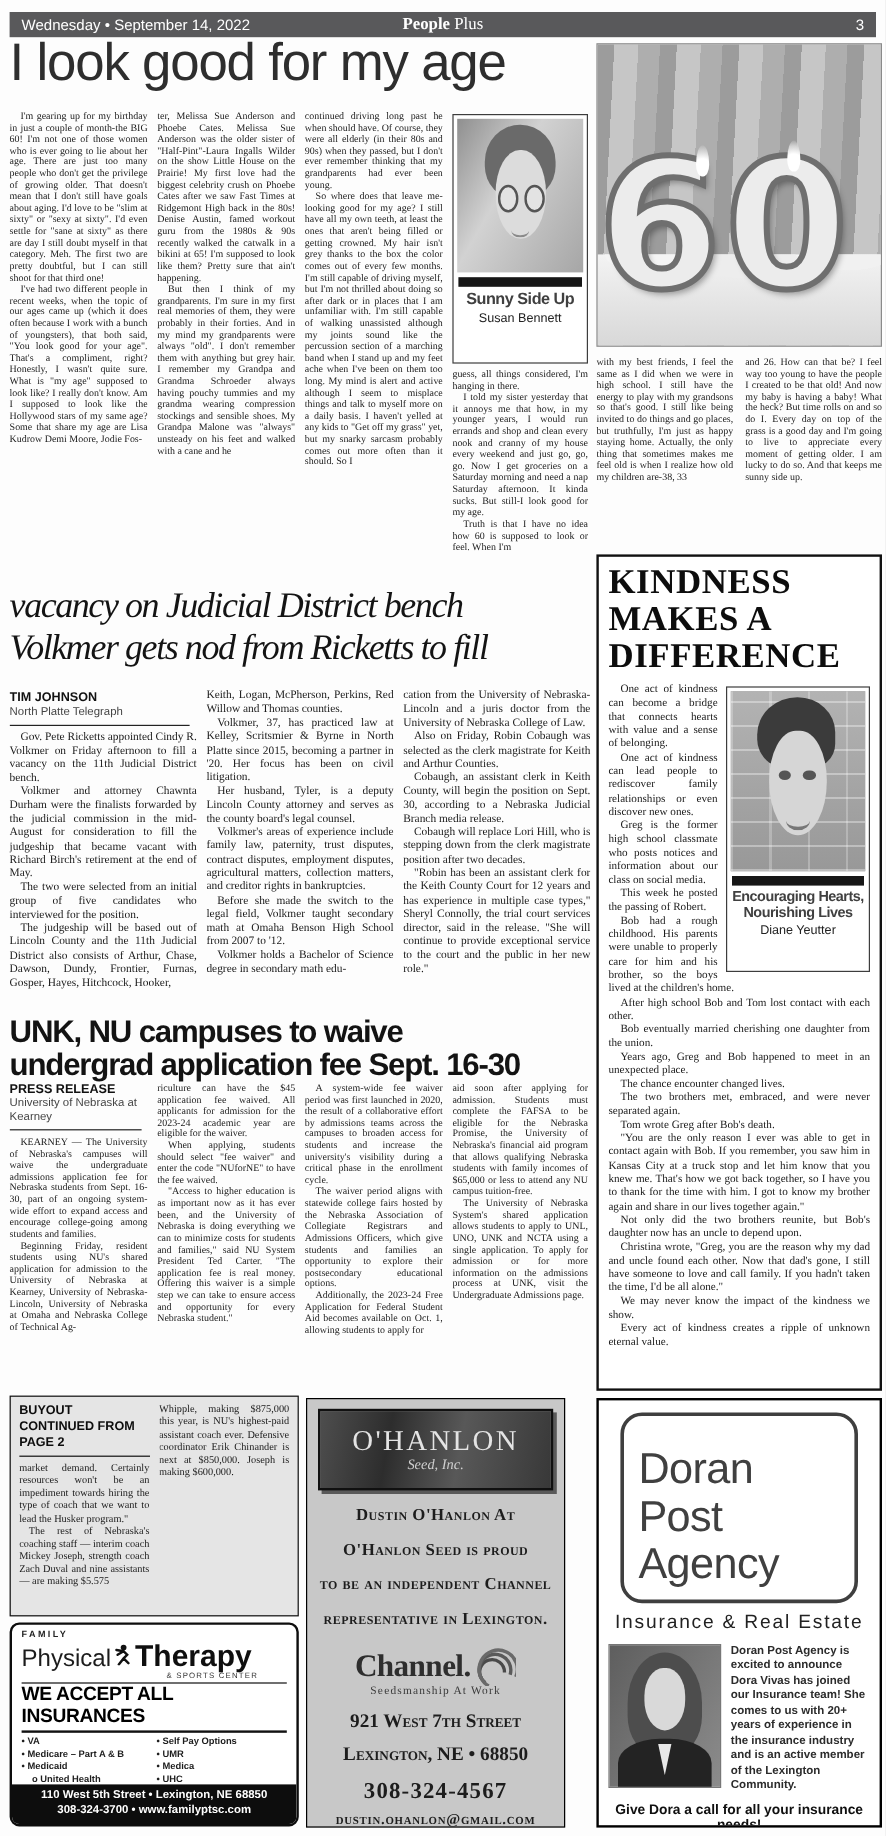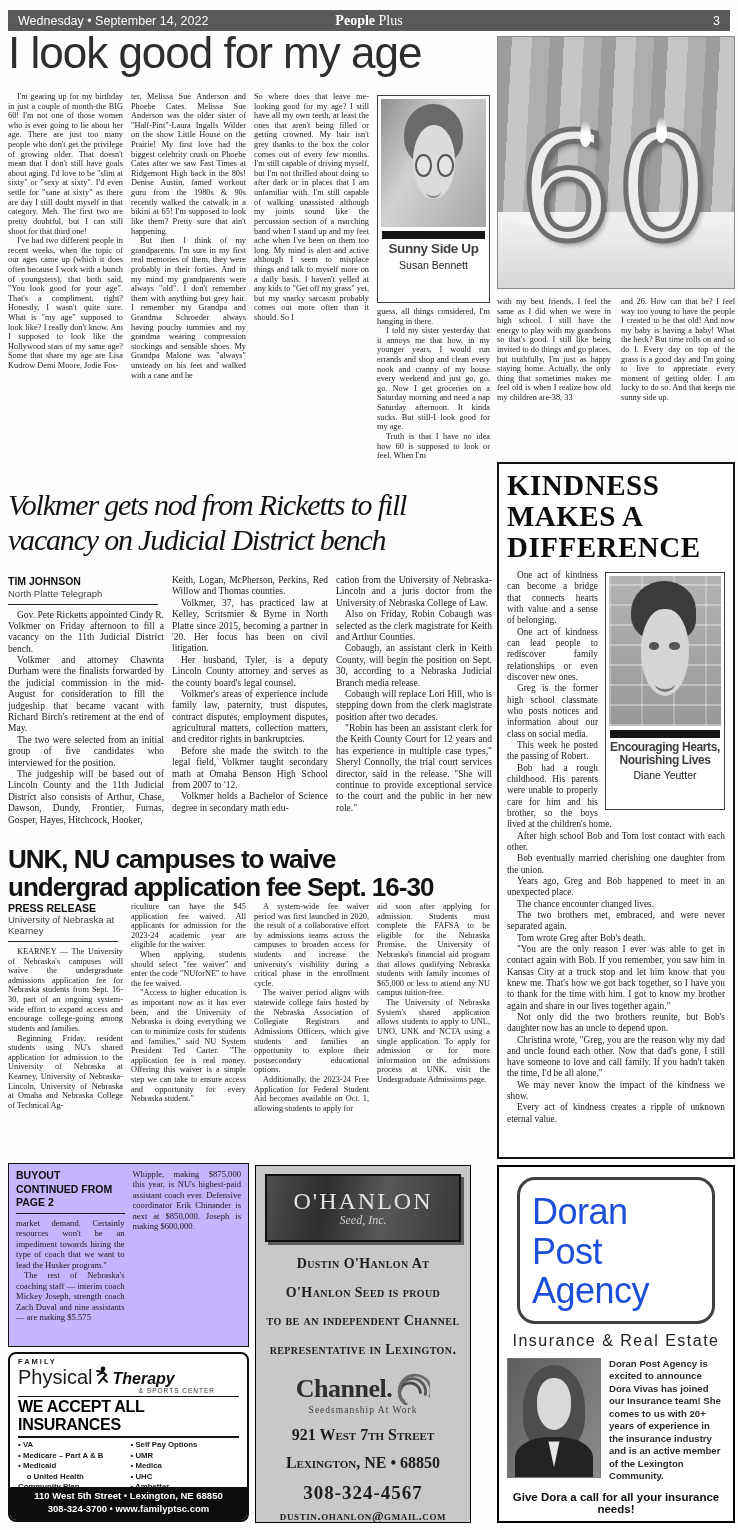--- a/index.html
+++ b/index.html
@@ -21,22 +21,22 @@
                  font-size:44px;font-weight:400;letter-spacing:-1px;color:#2e2e2e;white-space:nowrap;}
 
   
   .cake{left:497px;top:36px;width:238px;height:253px;border:1px solid #8a8a8a;box-sizing:border-box;
         overflow:hidden;background:repeating-linear-gradient(93deg,#9c9c9c 0 14px,#c6c6c6 14px 34px,#aeaeae 34px 52px);}
   .cake .frosting{position:absolute;bottom:0;left:0;right:0;height:76px;
         background:radial-gradient(60px 24px at 18% 0,#f4f4f4 60%,transparent 61%),
                    radial-gradient(72px 26px at 52% 4px,#ededed 60%,transparent 61%),
                    radial-gradient(62px 22px at 88% 0,#f1f1f1 60%,transparent 61%),
                    linear-gradient(#f3f3f3,#d8d8d8);}
-  .cake .num{position:absolute;bottom:26px;width:100%;text-align:center;
-        font-family:"DejaVu Sans",sans-serif;font-weight:normal;font-size:148px;line-height:1;
+  .cake .num{position:absolute;bottom:26px;width:100%;text-align:left;
+        font-family:"DejaVu Sans",sans-serif;font-weight:bold;font-size:148px;line-height:1;
         color:#ececec;-webkit-text-stroke:5px #6f6f6f;text-shadow:3px 4px 5px rgba(0,0,0,.35);letter-spacing:3px;}
   .flame{position:absolute;width:11px;height:26px;
         background:radial-gradient(circle at 50% 72%,#ffffff 0 38%,#d2d2d2 72%,rgba(190,190,190,0) 100%);
         border-radius:50% 50% 46% 46%/62% 62% 38% 38%;}
   .flame.f1{left:82px;top:84px;} .flame.f2{left:158px;top:80px;}
 
   
   .photo-frame{border:1px solid #3d3d3d;background:#fff;padding:3px;box-sizing:border-box;}
   .portrait{position:relative;width:100%;overflow:hidden;}
   .p-hair,.p-face,.p-eye,.p-smile,.p-body,.p-collar{position:absolute;}
@@ -94,21 +94,21 @@
   .kindness-flow{margin-top:7px;font-size:9.3px;line-height:1.22;text-align:justify;}
   .kindness-flow p{margin:0;text-indent:10px;}
   .diane-box{float:right;width:120px;height:238px;margin:2px 0 5px 7px;}
 
   
   .unk-headline{left:8px;top:845px;width:489px;font-family:"Liberation Sans",sans-serif;
           font-weight:bold;font-size:26px;letter-spacing:-1px;line-height:1.08;color:#131313;}
   .unk-headline div{white-space:nowrap;}
 
   
-  .buyout-box{left:8px;top:1163px;width:241px;height:184px;border:1.5px solid #111;background:#c4b5fd;
+  .buyout-box{left:8px;top:1163px;width:241px;height:184px;border:1.5px solid #111;background:#e5e5e5;
           padding:5px 7px;box-sizing:border-box;display:flex;gap:8px;overflow:hidden;}
   .b-col{flex:1;overflow:hidden;text-align:justify;font-size:8.6px;line-height:1.22;}
   .b-col p{margin:0;text-indent:8px;}
   .b-col.cont-first p:first-child{text-indent:0;}
   .buyout-title{font-family:"Liberation Sans",sans-serif;font-weight:bold;font-size:10.5px;line-height:1.3;
           border-bottom:1.5px solid #111;padding-bottom:3px;margin-bottom:4px;text-align:left;color:#0d0d0d;}
 
   
   .ohanlon-ad{left:255px;top:1165px;width:216px;height:358px;background:#c8c8c8;border:1.5px solid #000;
           box-sizing:border-box;padding:8px 6px 6px;text-align:center;color:#1d1d1d;overflow:hidden;}
@@ -125,34 +125,34 @@
   .oh-phone{font-weight:bold;font-size:19px;letter-spacing:1px;line-height:1.7;}
   .oh-email{font-variant:small-caps;font-weight:bold;font-size:12.5px;letter-spacing:0.6px;}
 
   
   .family-ad{left:8px;top:1352px;width:241px;height:170px;border:2.5px solid #0d0d0d;border-radius:8px;
           background:#fff;box-sizing:border-box;overflow:hidden;font-family:"Liberation Sans",sans-serif;}
   .fpt-logo{padding:3px 8px 0;}
   .fpt-family{font-size:7.5px;font-weight:bold;letter-spacing:2px;color:#222;}
   .fpt-main{display:flex;align-items:baseline;gap:2px;}
   .fpt-physical{font-size:20px;color:#1c1c1c;}
-  .fpt-therapy{font-size:16px;font-weight:bold;font-style:italic;color:#0f0f0f;}
+  .fpt-therapy{font-size:25px;font-weight:bold;color:#0f0f0f;}
   .fpt-sports{font-size:6.5px;letter-spacing:1px;color:#333;text-align:right;padding-right:24px;margin-top:-2px;}
   .fpt-heading{font-size:16px;font-weight:bold;letter-spacing:-0.3px;margin:2px 8px 0;color:#000;
           border-top:1.5px solid #111;border-bottom:2px solid #111;padding:1px 0 2px;}
   .fpt-lists{display:flex;padding:2px 8px 0;gap:4px;}
   .fpt-list{flex:1;font-size:7.8px;line-height:1.35;color:#1d1d1d;font-weight:bold;}
   .fpt-footer{position:absolute;left:0;right:0;bottom:0;background:#0d0d0d;color:#fff;text-align:center;
           font-weight:bold;font-size:9.5px;line-height:1.35;padding:3px 0 4px;}
 
   
   .doran-ad{left:497px;top:1165px;width:238px;height:358px;border:2px solid #000;background:#fff;
           box-sizing:border-box;padding:8px 8px 6px;font-family:"Liberation Sans",sans-serif;overflow:hidden;}
   .doran-titlebox{width:168px;margin:2px auto 8px;border:3.5px solid #3f3f3f;border-radius:18px;
-          padding:12px 12px 10px;font-size:36px;line-height:1.1;color:#1d4ed8;letter-spacing:-0.5px;}
+          padding:24px 12px 10px;font-size:36px;line-height:1.1;color:#404040;letter-spacing:-0.5px;}
   .doran-tagline{text-align:center;font-size:16px;letter-spacing:1.5px;color:#222;margin:0 0 8px;}
   .doran-row{display:flex;gap:8px;}
   .doran-body{flex:1;font-size:9.6px;line-height:1.3;color:#2c2c2c;font-weight:bold;}
   .doran-cta{text-align:center;font-weight:bold;font-size:11.5px;margin:9px 0 6px;color:#0f0f0f;}
   .doran-phone{margin:0 auto;width:206px;background:#3a3a3a;border-radius:5px;color:#fff;font-weight:bold;
           font-size:23px;text-align:center;letter-spacing:1px;padding:2px 0 4px;}
 </style>
 </head>
 <body>
 
@@ -188,37 +188,38 @@
 
   <div class="news-col fs-s" style="left:8px;top:92px;width:115px;height:386px;">
       <p>I'm gearing up for my birthday in just a couple of month-the BIG 60! I'm not one of those women who is ever going to lie about her age. There are just too many people who don't get the privilege of growing older. That doesn't mean that I don't still have goals about aging. I'd love to be "slim at sixty" or "sexy at sixty". I'd even settle for "sane at sixty" as there are day I still doubt myself in that category. Meh. The first two are pretty doubtful, but I can still shoot for that third one!</p>
       <p>I've had two different people in recent weeks, when the topic of our ages came up (which it does often because I work with a bunch of youngsters), that both said, "You look good for your age". That's a compliment, right? Honestly, I wasn't quite sure. What is "my age" supposed to look like? I really don't know. Am I supposed to look like the Hollywood stars of my same age? Some that share my age are Lisa Kudrow Demi Moore, Jodie Fos-</p>
     </div>
   <div class="news-col fs-s cont-first" style="left:131px;top:92px;width:115px;height:386px;">
       <p>ter, Melissa Sue Anderson and Phoebe Cates. Melissa Sue Anderson was the older sister of "Half-Pint"-Laura Ingalls Wilder on the show Little House on the Prairie! My first love had the biggest celebrity crush on Phoebe Cates after we saw Fast Times at Ridgemont High back in the 80s! Denise Austin, famed workout guru from the 1980s &amp; 90s recently walked the catwalk in a bikini at 65! I'm supposed to look like them? Pretty sure that ain't happening.</p>
       <p>But then I think of my grandparents. I'm sure in my first real memories of them, they were probably in their forties. And in my mind my grandparents were always "old". I don't remember them with anything but grey hair. I remember my Grandpa and Grandma Schroeder always having pouchy tummies and my grandma wearing compression stockings and sensible shoes. My Grandpa Malone was "always" unsteady on his feet and walked with a cane and he</p>
     </div>
   <div class="news-col fs-s cont-first" style="left:254px;top:92px;width:115px;height:386px;">
+      <p>continued driving long past he when should have. Of course, they were all elderly (in their 80s and 90s) when they passed, but I don't ever remember thinking that my grandparents had ever been young.</p>
       <p>So where does that leave me-looking good for my age? I still have all my own teeth, at least the ones that aren't being filled or getting crowned. My hair isn't grey thanks to the box the color comes out of every few months. I'm still capable of driving myself, but I'm not thrilled about doing so after dark or in places that I am unfamiliar with. I'm still capable of walking unassisted although my joints sound like the percussion section of a marching band when I stand up and my feet ache when I've been on them too long. My mind is alert and active although I seem to misplace things and talk to myself more on a daily basis. I haven't yelled at any kids to "Get off my grass" yet, but my snarky sarcasm probably comes out more often than it should. So I</p>
     </div>
   <div class="news-col fs-s cont-first" style="left:377px;top:307px;width:113px;height:171px;">
       <p>guess, all things considered, I'm hanging in there.</p>
       <p>I told my sister yesterday that it annoys me that how, in my younger years, I would run errands and shop and clean every nook and cranny of my house every weekend and just go, go, go. Now I get groceries on a Saturday morning and need a nap Saturday afternoon. It kinda sucks. But still-I look good for my age.</p>
       <p>Truth is that I have no idea how 60 is supposed to look or feel. When I'm</p>
     </div>
   <div class="news-col fs-s cont-first" style="left:497px;top:297px;width:114px;height:163px;">
       <p>with my best friends, I feel the same as I did when we were in high school. I still have the energy to play with my grandsons so that's good. I still like being invited to do things and go places, but truthfully, I'm just as happy staying home. Actually, the only thing that sometimes makes me feel old is when I realize how old my children are-38, 33</p>
     </div>
   <div class="news-col fs-s cont-first" style="left:621px;top:297px;width:114px;height:163px;">
       <p>and 26. How can that be? I feel way too young to have the people I created to be that old! And now my baby is having a baby! What the heck? But time rolls on and so do I. Every day on top of the grass is a good day and I'm going to live to appreciate every moment of getting older. I am lucky to do so. And that keeps me sunny side up.</p>
     </div>
 
   <div class="abs volkmer-headline">
+    <div>vacancy on Judicial District bench</div>
     <div>Volkmer gets nod from Ricketts to fill</div>
-    <div>vacancy on Judicial District bench</div>
   </div>
   <div class="news-col fs-m" style="left:8px;top:575px;width:156px;height:270px;">
     <div class="byline">
       <div class="b-name">TIM JOHNSON</div>
       <div class="b-affil">North Platte Telegraph</div>
     </div>
     <div>
         <p>Gov. Pete Ricketts appointed Cindy R. Volkmer on Friday afternoon to fill a vacancy on the 11th Judicial District bench.</p>
         <p>Volkmer and attorney Chawnta Durham were the finalists forwarded by the judicial commission in the mid-August for consideration to fill the judgeship that became vacant with Richard Birch's retirement at the end of May.</p>
         <p>The two were selected from an initial group of five candidates who interviewed for the position.</p>

